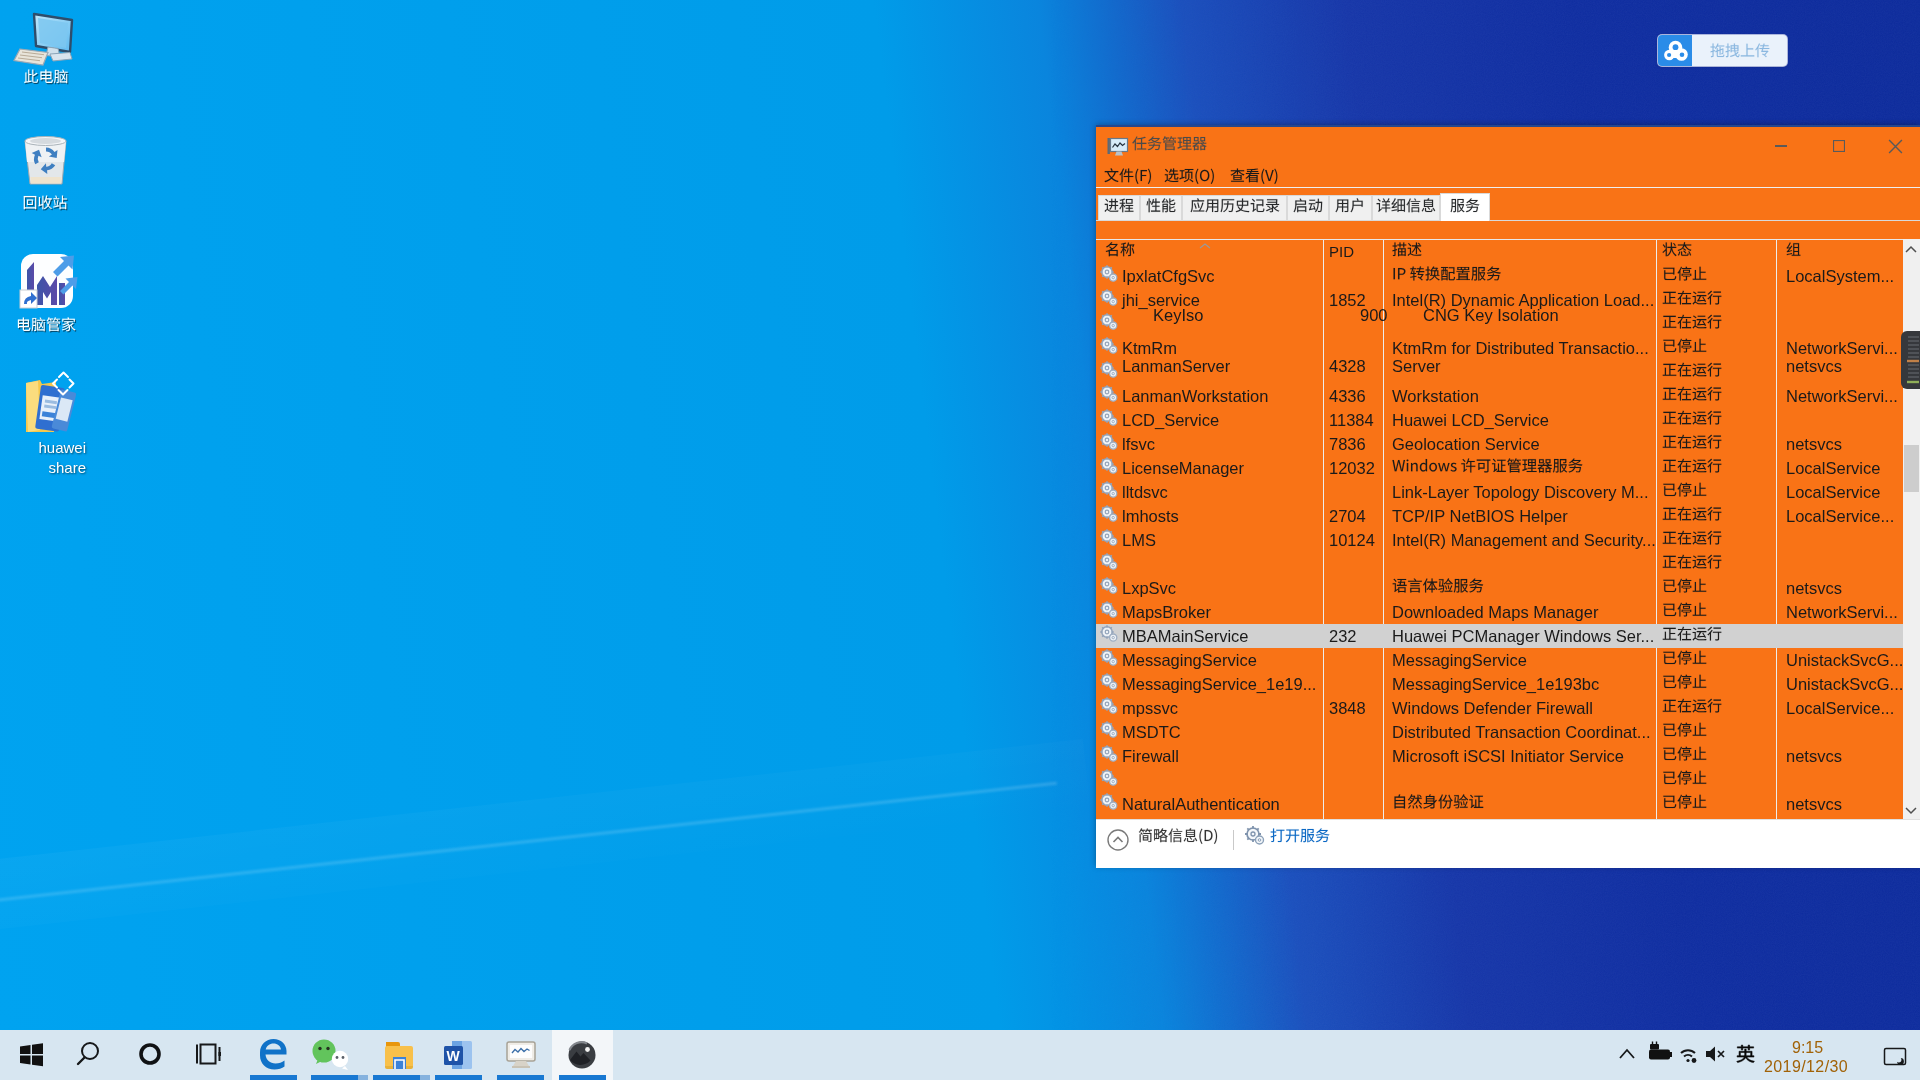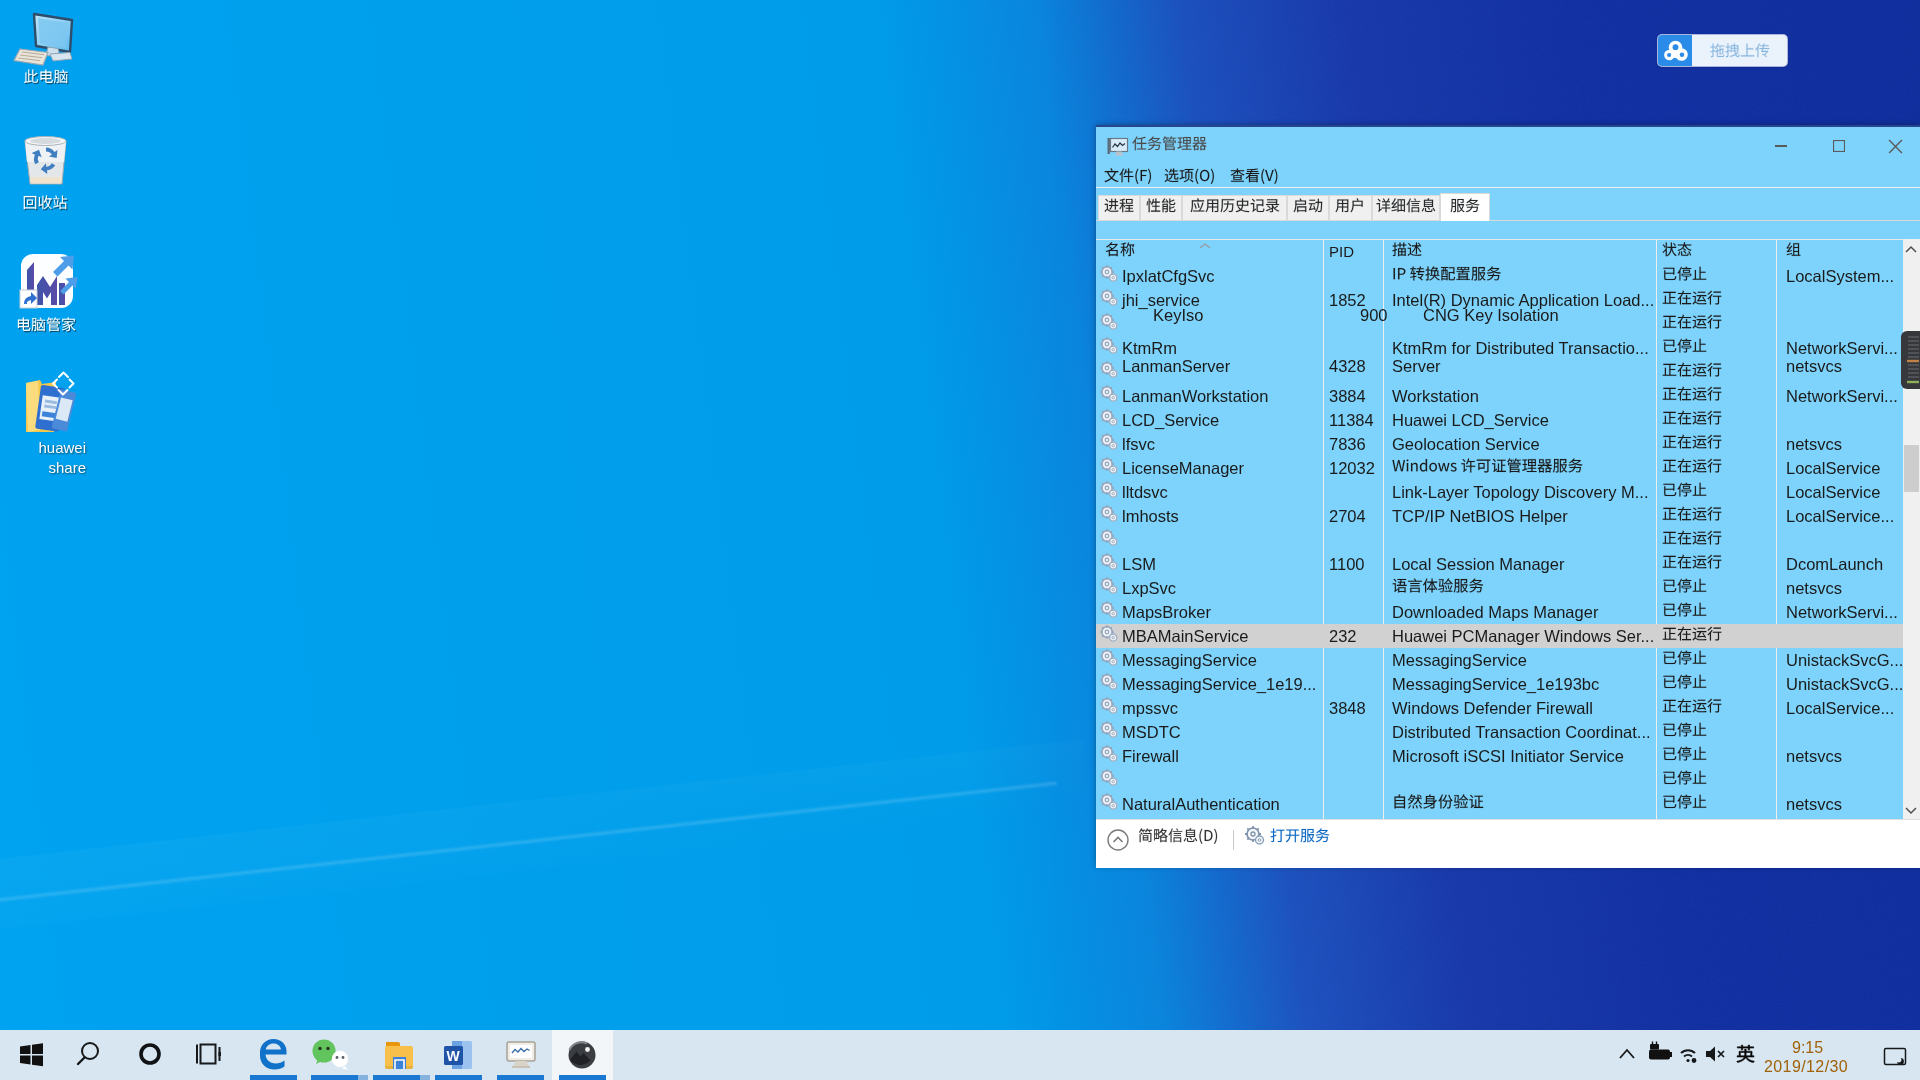--- a/index.html
+++ b/index.html
@@ -1,17 +1,17 @@
 <!DOCTYPE html>
 <html><head><meta charset="utf-8"><style>
 *{margin:0;padding:0;box-sizing:border-box}
 html,body{width:1920px;height:1080px;overflow:hidden;font-family:"Liberation Sans",sans-serif}
 #wall{position:absolute;inset:0;background:linear-gradient(83deg,#00a3f0 0%,#009ce9 49%,#0a85dd 57%,#1b50bd 64%,#1636a8 72%,#0f2da0 83%,#0d2b9b 100%)}
 .ray{position:absolute;background:linear-gradient(to bottom right,rgba(255,255,255,0.10),rgba(255,255,255,0));}
-#tm{position:absolute;left:1096px;top:125px;width:824px;height:741px;background:#7dd3fc;border-top:2px solid #26478d;box-shadow:0 0 6px rgba(0,0,0,0.35);z-index:25}
+#tm{position:absolute;left:1096px;top:125px;width:824px;height:741px;background:#f97316;border-top:2px solid #26478d;box-shadow:0 0 6px rgba(0,0,0,0.35);z-index:25}
 .mbtn{position:absolute;color:#5a5a5a}
 #tabline{position:absolute;left:0;top:93px;width:824px;height:1px;background:#d9d9d9}
 .tab{position:absolute;top:68px;height:25px;background:#f0f0f0;border:1px solid #d9d9d9;border-bottom:none}
 .tabact{position:absolute;top:66px;height:28px;background:#fff;border:1px solid #d9d9d9;border-bottom:none;z-index:3}
 .colsep{position:absolute;width:1px;background:#ededed;top:112px;height:580px}
 .hdrsep{position:absolute;width:1px;background:#e2e2e2;top:114px;height:22px}
 .rw{position:absolute;left:0;width:807px;height:24px;font-size:16.5px;color:#1a1a1a}
 .rw span{position:absolute;top:0;line-height:24px;white-space:pre}
 .nm{left:26px}.pid{left:233px}.dsc{left:296px}.grp{left:690px}
 #scr{position:absolute;left:807px;top:112px;width:17px;height:580px;background:#f0f0f0}
@@ -194,21 +194,21 @@
       <span class="grp">NetworkServi...</span>
     </div>
     <div class="rw" style="top:227px;">
       <span class="nm">LanmanServer</span>
       <span class="pid">4328</span>
       <span class="dsc">Server</span>
       <span class="grp">netsvcs</span>
     </div>
     <div class="rw" style="top:257px;">
       <span class="nm">LanmanWorkstation</span>
-      <span class="pid">3884</span>
+      <span class="pid">4336</span>
       <span class="dsc">Workstation</span>
       <span class="grp">NetworkServi...</span>
     </div>
     <div class="rw" style="top:281px;">
       <span class="nm">LCD_Service</span>
       <span class="pid">11384</span>
       <span class="dsc">Huawei LCD_Service</span>
     </div>
     <div class="rw" style="top:305px;">
       <span class="nm">lfsvc</span>
@@ -225,25 +225,24 @@
       <span class="nm">lltdsvc</span>
       <span class="dsc">Link-Layer Topology Discovery M...</span>
       <span class="grp">LocalService</span>
     </div>
     <div class="rw" style="top:377px;">
       <span class="nm">lmhosts</span>
       <span class="pid">2704</span>
       <span class="dsc">TCP/IP NetBIOS Helper</span>
       <span class="grp">LocalService...</span>
     </div>
-    <div class="rw" style="top:425px;">
-      <span class="nm">LSM</span>
-      <span class="pid">1100</span>
-      <span class="dsc">Local Session Manager</span>
-      <span class="grp">DcomLaunch</span>
+    <div class="rw" style="top:401px;">
+      <span class="nm">LMS</span>
+      <span class="pid">10124</span>
+      <span class="dsc">Intel(R) Management and Security...</span>
     </div>
     <div class="rw" style="top:449px;">
       <span class="nm">LxpSvc</span>
       <span class="grp">netsvcs</span>
     </div>
     <div class="rw" style="top:473px;">
       <span class="nm">MapsBroker</span>
       <span class="dsc">Downloaded Maps Manager</span>
       <span class="grp">NetworkServi...</span>
     </div>

